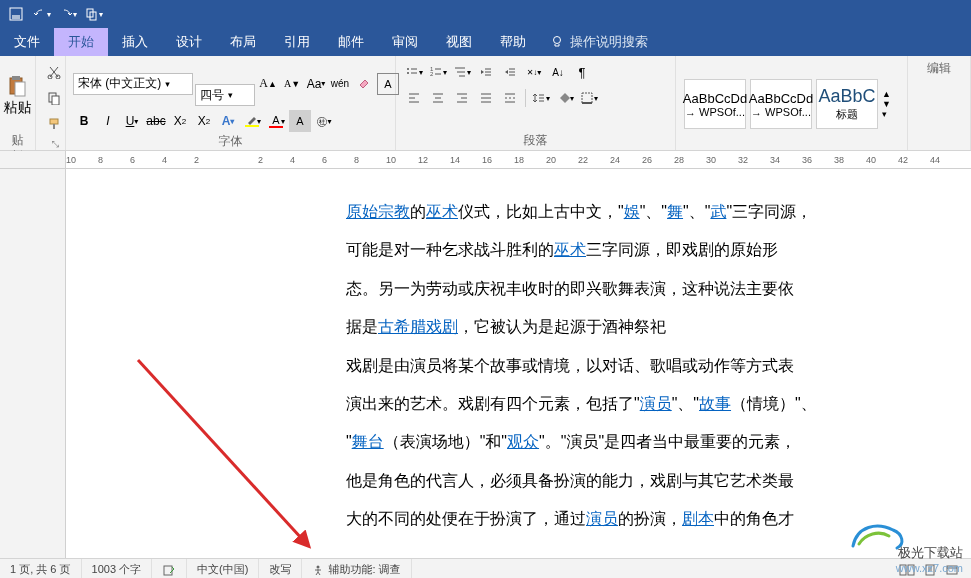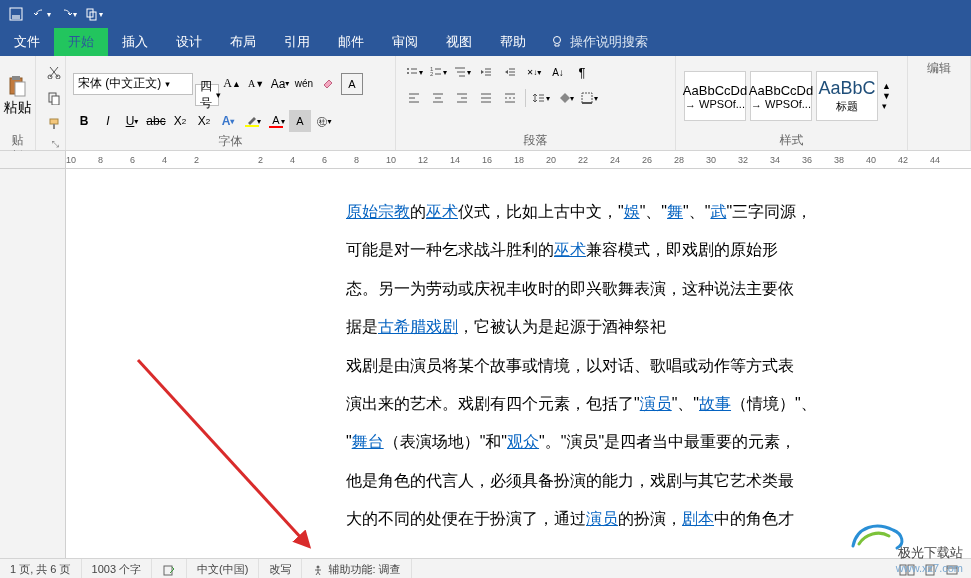--- a/index.html
+++ b/index.html
@@ -3,21 +3,21 @@
 <meta charset="utf-8">
 <style>
 *{margin:0;padding:0;box-sizing:border-box;font-family:"Microsoft YaHei","Segoe UI",sans-serif;}
 body{width:971px;height:578px;overflow:hidden;position:relative;background:#fff;}
 .titlebar{height:28px;background:#2b579a;color:#fff;display:flex;align-items:center;font-size:12px;}
 .titlebar .qat{display:flex;align-items:center;padding-left:4px;gap:2px;}
 .titlebar .qat .icon{width:24px;height:24px;display:flex;align-items:center;justify-content:center;cursor:pointer;}
 .titlebar .title{flex:1;text-align:center;}
 .menubar{height:28px;background:#2b579a;display:flex;align-items:center;font-size:13px;color:#fff;}
 .menubar .tab{padding:0 14px;height:28px;display:flex;align-items:center;cursor:pointer;}
-.menubar .tab.active{background:#22c55e;color:#2b579a;}
+.menubar .tab.active{background:#c4b5fd;color:#2b579a;}
 .menubar .search-wrap{display:flex;align-items:center;gap:6px;padding-left:10px;color:#dfe8f3;}
 .ribbon{height:95px;background:#f3f3f3;border-bottom:1px solid #d4d4d4;display:flex;font-size:12px;}
 .group{border-right:1px solid #e0e0e0;padding:4px 6px 2px;display:flex;flex-direction:column;}
 .group-body{flex:1;display:flex;align-items:flex-start;}
 .group-label{text-align:center;font-size:12px;color:#666;height:16px;line-height:16px;}
 .btn-sm{width:22px;height:22px;display:inline-flex;align-items:center;justify-content:center;cursor:pointer;margin:1px;}
 .combo{border:1px solid #c0c0c0;background:#fff;height:22px;display:inline-flex;align-items:center;padding:0 4px;font-size:12px;margin:1px;}
 .combo .arrow{margin-left:4px;font-size:9px;}
 .vstack{display:flex;flex-direction:column;}
 .font-row1{display:flex;align-items:center;}
@@ -139,21 +139,21 @@
     <div class="group-label" style="font-size:9px;text-align:right;">⤡</div>
   </div>
 
   <div class="group" style="width:330px;">
     <div class="group-body vstack">
       <div class="font-row1">
         <div class="combo" style="width:120px;">
             <span>宋体 (中文正文)</span>
             <span class="arrow">▾</span>
           </div>
-        <div class="combo" style="width:24px;margin-top:24px;">
+        <div class="combo" style="width:60px;margin-top:24px;">
             <span>四号</span>
             <span class="arrow">▾</span>
           </div>
         <div class="btn-sm" style="font-family:serif;">A<span class="su">▲</span></div>
         <div class="btn-sm" style="font-family:serif;font-size:10px;">A<span class="su">▼</span></div>
         <div class="btn-sm">Aa<span style="font-size:8px;">▾</span></div>
         <div class="btn-sm">
             <span style="font-size:10px;">wén</span>
           </div>
         <div class="btn-sm">
@@ -332,21 +332,20 @@
       <div class="style-box big">
           <span class="prev">AaBbC</span>
           <span>标题</span>
         </div>
       <div class="vstack" style="margin-left:2px;">
           <span style="font-size:9px;">▲</span>
           <span style="font-size:9px;">▼</span>
           <span style="font-size:9px;">▾</span>
         </div>
     </div>
-    <div class="group-label">样式</div>
   </div>
 
   <div class="group" style="flex:1;">
     <div class="group-label">编辑</div>
   </div>
 </div>
 
 <div class="ruler">
   <div class="ruler-left"></div>
   <div class="ruler-main" id="ruler-main">
@@ -378,21 +377,21 @@
       <span class="ruler-tick" style="left: 800px;">40</span>
       <span class="ruler-tick" style="left: 832px;">42</span>
       <span class="ruler-tick" style="left: 864px;">44</span>
     </div>
 </div>
 
 <div class="docarea">
   <div class="nav-pane"></div>
   <div class="doc-content">
     <p><a>原始宗教</a><span>的</span><a>巫术</a><span>仪式，比如上古中文，"</span><a>娛</a><span>"、"</span><a>舞</a><span>"、"</span><a>武</a><span>"三字同源，</span></p>
-    <p><span>可能是对一种乞求战斗胜利的</span><a>巫术</a><span>兼容模式，即戏剧的原始形</span></p>
+    <p><span>可能是对一种乞求战斗胜利的</span><a>巫术</a><span>三字同源，即戏剧的原始形</span></p>
     <p><span>态。另一为劳动或庆祝丰收时的即兴歌舞表演，这种说法主要依</span></p>
     <p><span>据是</span><a>古希腊戏剧</a><span>，它被认为是起源于酒神祭祀</span></p>
     <p><span>戏剧是由演员将某个故事或情境，以对话、歌唱或动作等方式表</span></p>
     <p><span>演出来的艺术。戏剧有四个元素，包括了"</span><a>演员</a><span>"、"</span><a>故事</a><span>（情境）"、</span></p>
     <p><span>"</span><a>舞台</a><span>（表演场地）"和"</span><a>观众</a><span>"。"演员"是四者当中最重要的元素，</span></p>
     <p><span>他是角色的代言人，必须具备扮演的能力，戏剧与其它艺术类最</span></p>
     <p><span>大的不同的处便在于扮演了，通过</span><a>演员</a><span>的扮演，</span><a>剧本</a><span>中的角色才</span></p>
   </div>
 </div>
 

